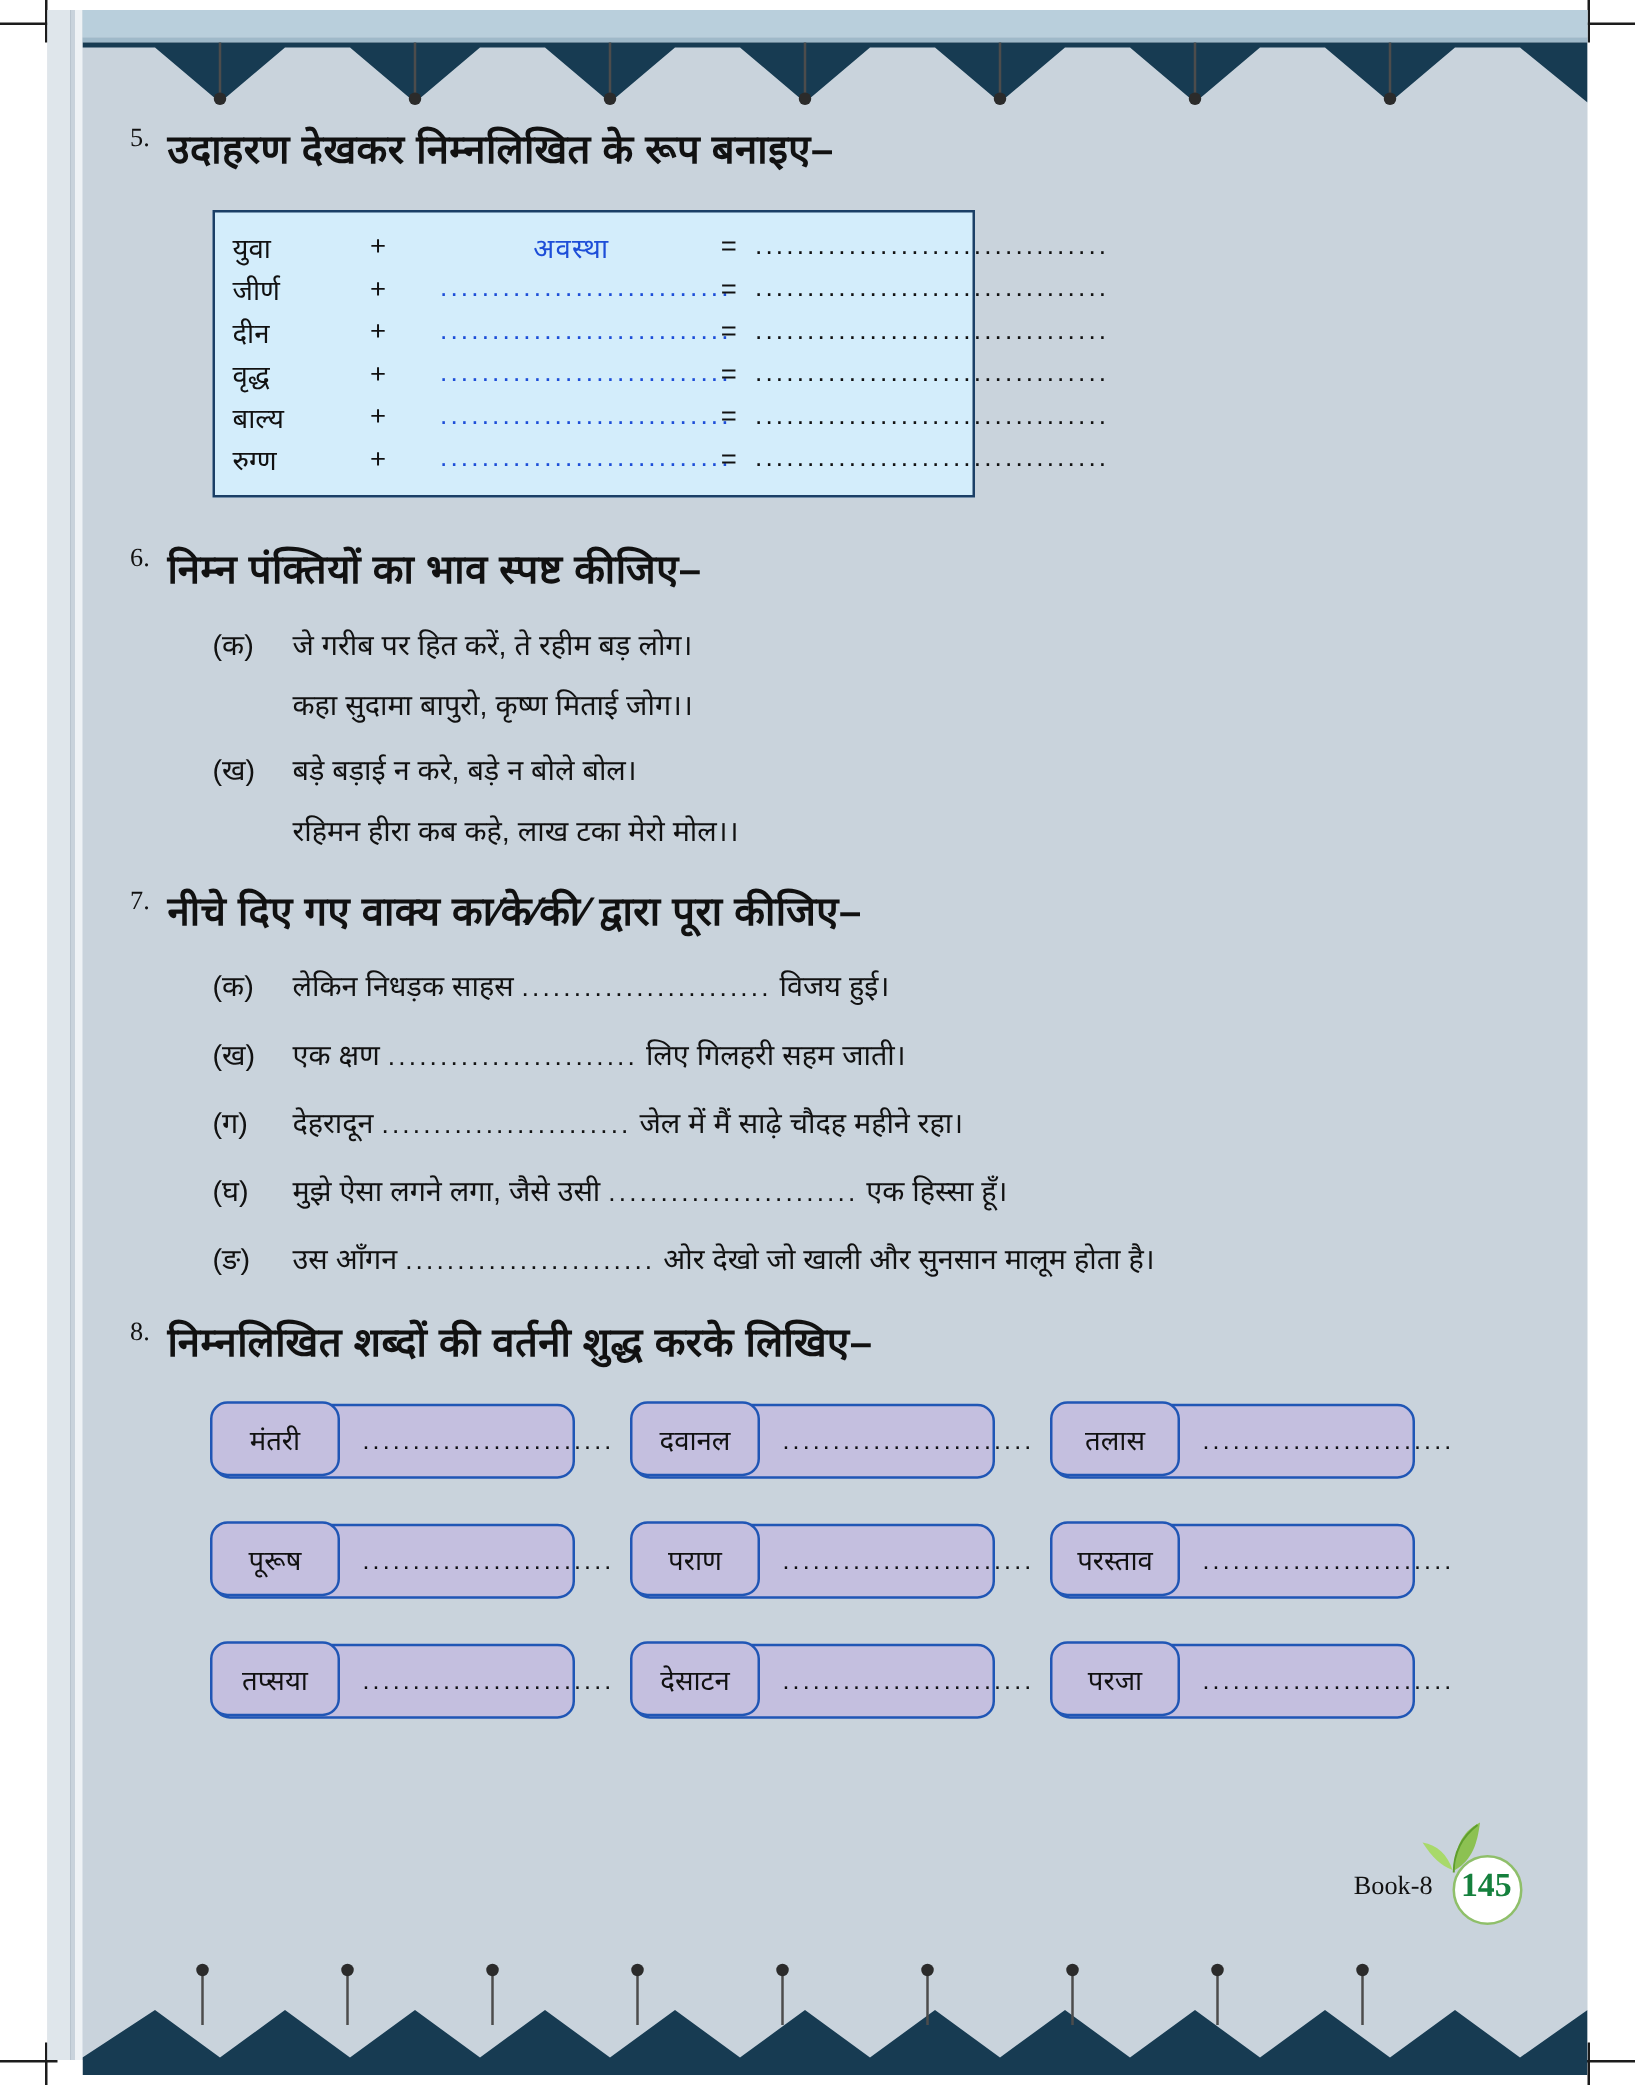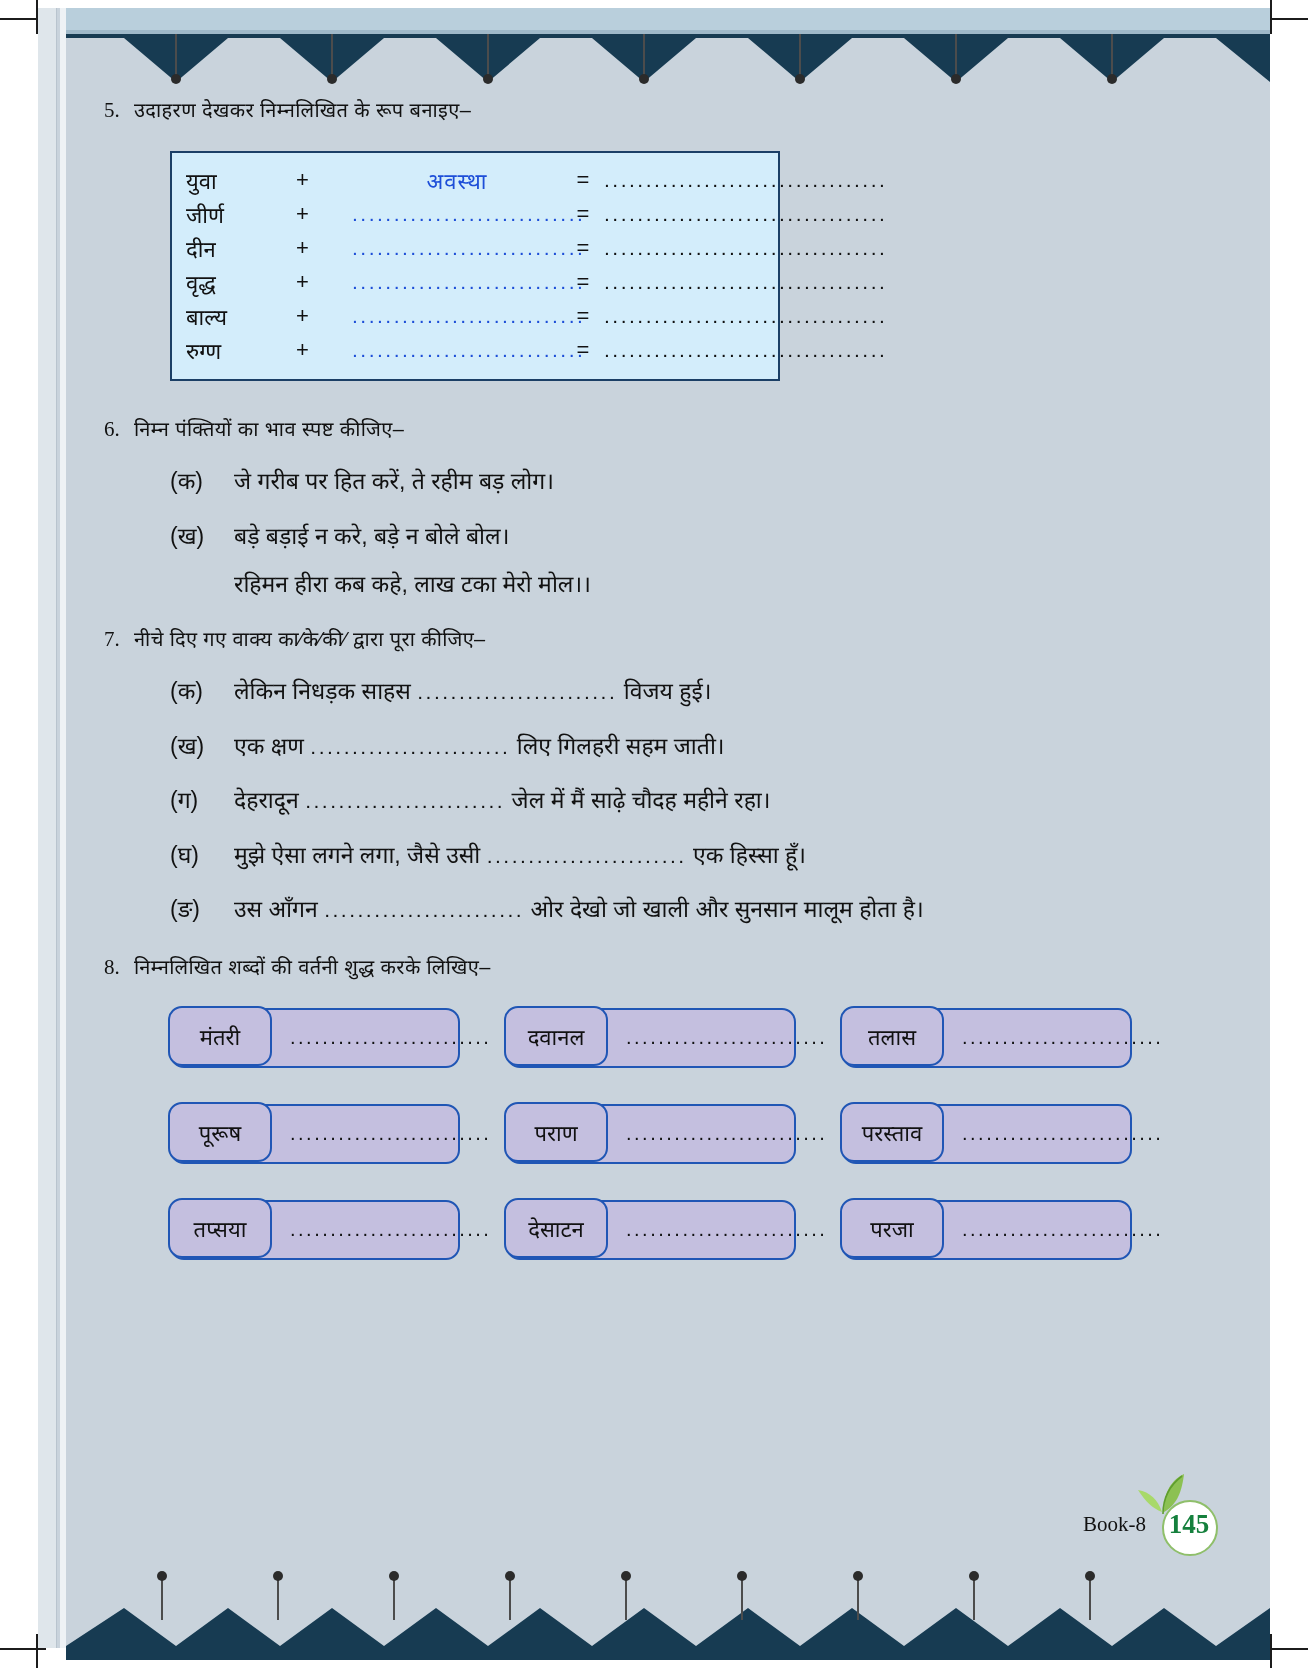--- a/index.html
+++ b/index.html
@@ -113,22 +113,22 @@
   .q-num {
     width: 68px;
     flex: 0 0 68px;
     font-size: 21px;
     font-family: "Liberation Serif", serif;
     padding-left: 38px;
     box-sizing: border-box;
     padding-top: 2px;
   }
   .q-text {
-    font-size: 20px;
-    font-weight: normal;
+    font-size: 32px;
+    font-weight: bold;
     letter-spacing: 0.4px;
     line-height: 1.45;
   }
 
   
   .form-box {
     margin: 26px 0 0 104px;
     width: 610px;
     background: #d3edfb;
     border: 2px solid #1b3f66;
@@ -231,21 +231,21 @@
     margin-left: 118px;
     font-size: 20px;
     letter-spacing: 2.5px;
     color: #111;
   }
 
   
   .footer {
     position: absolute;
     right: 86px;
-    bottom: 116px;
+    bottom: 132px;
     display: flex;
     align-items: center;
     gap: 10px;
   }
   .book-label {
     font-size: 21px;
     font-family: "Liberation Serif", serif;
     color: #111;
   }
   .page-badge {
@@ -410,20 +410,21 @@
 
     <div class="q-row">
       <div class="q-num">6.</div>
       <div class="q-text">निम्न पंक्तियों का भाव स्पष्ट कीजिए–</div>
     </div>
 
     <div class="sub-row">
       <div class="sub-label">(क)</div>
       <div class="sub-text">जे गरीब पर हित करें, ते रहीम बड़ लोग।</div>
     </div>
+    <div class="cont-line">कहा सुदामा बापुरो, कृष्ण मिताई जोग।।</div>
 
     <div class="sub-row">
       <div class="sub-label">(ख)</div>
       <div class="sub-text">बड़े बड़ाई न करे, बड़े न बोले बोल।</div>
     </div>
     <div class="cont-line">रहिमन हीरा कब कहे, लाख टका मेरो मोल।।</div>
 
     <div class="spacer-26"></div>
 
     <div class="q-row">

